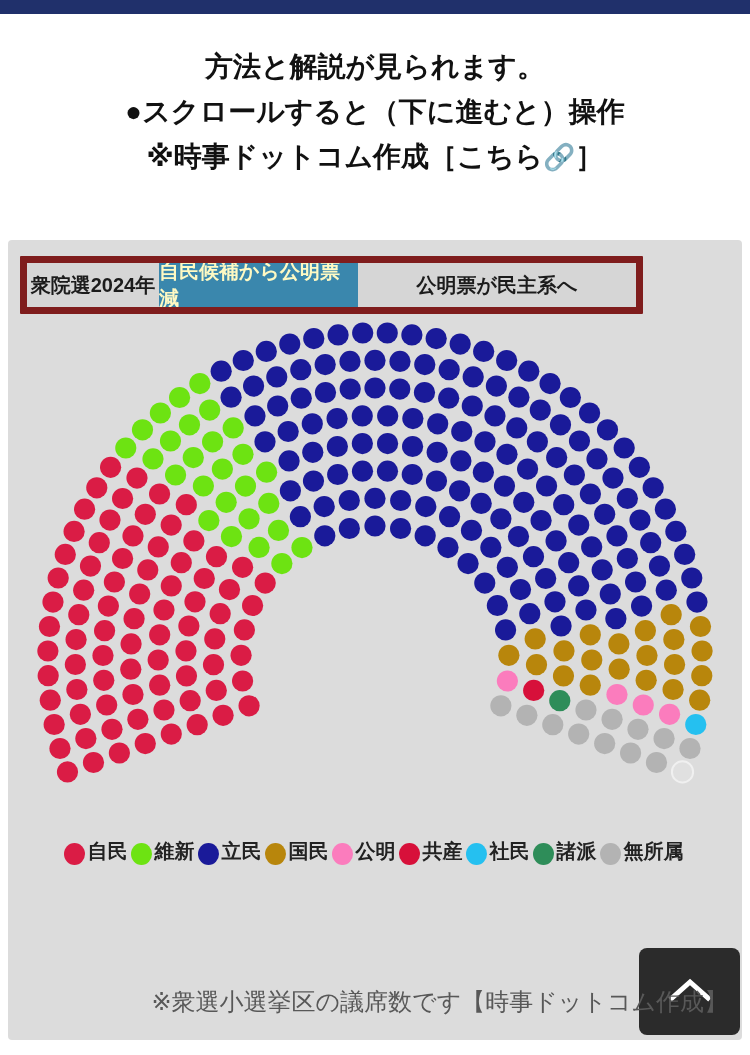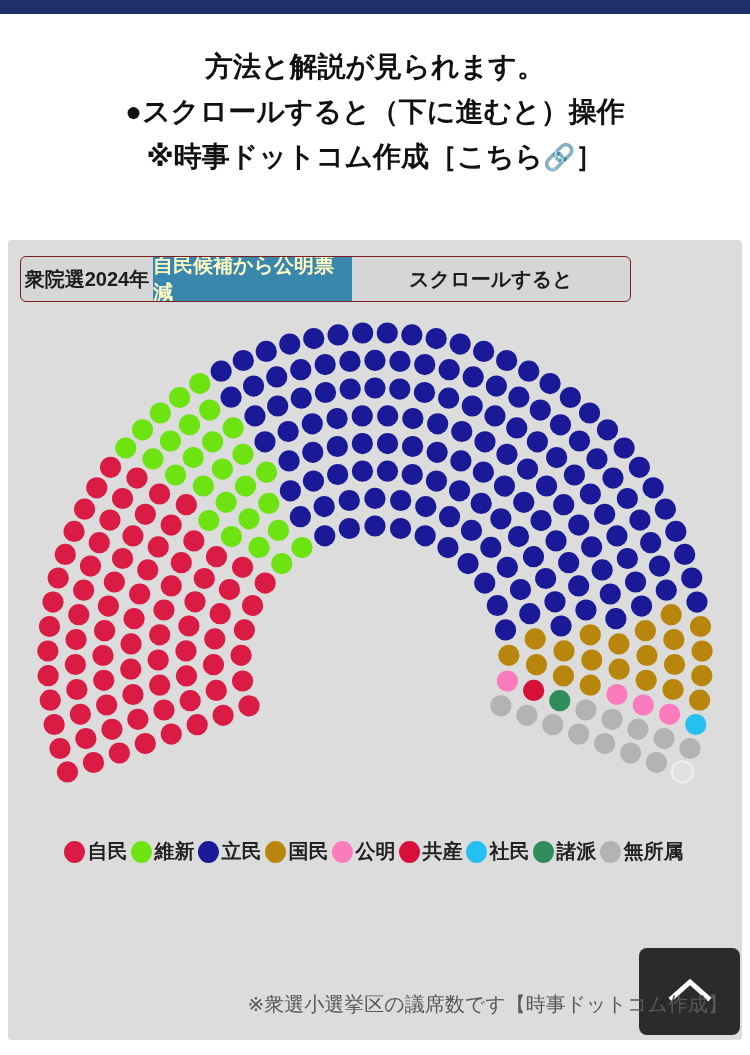--- a/index.html
+++ b/index.html
@@ -5,34 +5,34 @@
   html,body{margin:0;padding:0;background:#ffffff;}
   body{width:750px;height:1055px;position:relative;overflow:hidden;
        font-family:"Liberation Sans","DejaVu Sans",sans-serif;}
   .topbar{position:absolute;left:0;top:0;width:750px;height:14px;background:#20306b;}
   .heading{position:absolute;left:0;top:44px;width:750px;text-align:center;
            font-size:28px;font-weight:bold;color:#111;line-height:45px;}
   .link-icon{font-size:26px;}
   .panel{position:absolute;left:8px;top:240px;width:734px;height:800px;
          background:#dcdcdc;border-radius:4px;}
   .tabs{position:absolute;left:12px;top:16px;height:44px;display:flex;
-        border:1px solid #7f1d1d;border-radius:6px;overflow:hidden;background:#d6d6d6;}
+        border:7px solid #7f1d1d;border-radius:1px;overflow:hidden;background:#d6d6d6;}
   .tab{display:flex;align-items:center;justify-content:center;
        font-size:20px;font-weight:bold;color:#1c1c1c;cursor:pointer;}
   .tab.t1{width:132px;}
   .tab.t2{width:199px;}
   .tab.t3{width:278px;}
   .tab.active{background:#3a87ad;color:#fef9c3;}
   .chartwrap{position:absolute;left:0;top:70px;width:734px;height:560px;}
   .legend{position:absolute;left:0;top:598px;width:734px;display:flex;
           justify-content:center;align-items:center;}
-  .legend-item{display:flex;align-items:center;margin-right:3px;}
+  .legend-item{display:flex;align-items:flex-end;margin-right:3px;}
   .legend-dot{width:21px;height:22px;border-radius:50%;margin-right:3px;flex:none;}
   .legend-label{font-size:20px;font-weight:bold;color:#222;white-space:nowrap;}
-  .footer-note{position:absolute;right:14px;bottom:22px;font-size:20px;color:#585858;
+  .footer-note{position:absolute;right:14px;bottom:22px;font-size:24px;color:#585858;
                white-space:nowrap;z-index:5;}
   .scroll-top{position:absolute;right:10px;top:948px;width:101px;height:87px;
               background:#2b2b2b;border-radius:8px;z-index:4;cursor:pointer;
               display:flex;justify-content:center;}
   .scroll-top svg{margin-top:30px;}
 </style>
 </head>
 <body>
 
 <div class="topbar"></div>
@@ -41,21 +41,21 @@
   <div>方法と解説が見られます。</div>
   <div>●スクロールすると（下に進むと）操作</div>
   <div><span>※時事ドットコム作成［</span><span><span>こちら</span><span class="link-icon">🔗</span></span><span>］</span>
   </div>
 </div>
 
 <div class="panel">
   <div class="tabs">
     <div class="tab t1">衆院選2024年</div>
     <div class="tab t2 active">自民候補から公明票減</div>
-    <div class="tab t3">スクロールすると</div>
+    <div class="tab t3">公明票が民主系へ</div>
   </div>
 
   <div class="chartwrap">
     <svg id="hemicycle" width="734" height="560" viewBox="0 0 734 560">
         <circle cx="241.1" cy="395.8" r="10.6" fill="#da1c45"></circle>
         <circle cx="215.1" cy="405.3" r="10.6" fill="#da1c45"></circle>
         <circle cx="189.2" cy="414.7" r="10.6" fill="#da1c45"></circle>
         <circle cx="163.3" cy="424.1" r="10.6" fill="#da1c45"></circle>
         <circle cx="137.3" cy="433.6" r="10.6" fill="#da1c45"></circle>
         <circle cx="111.4" cy="443.0" r="10.6" fill="#da1c45"></circle>

